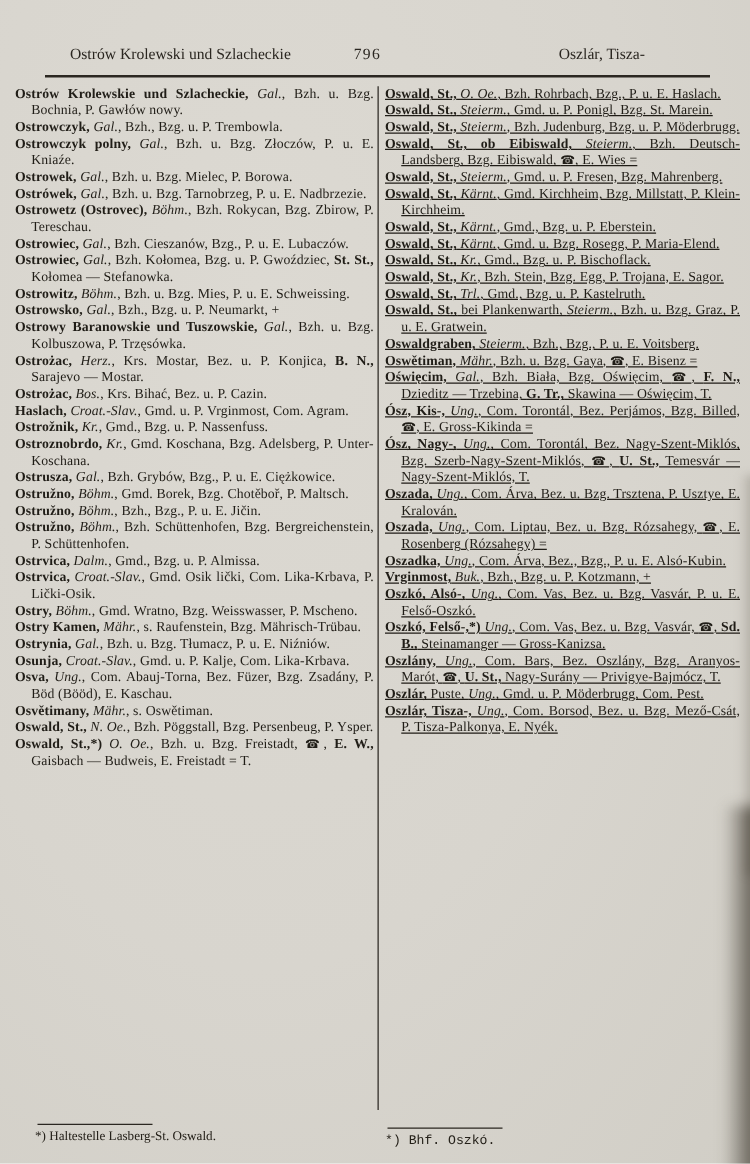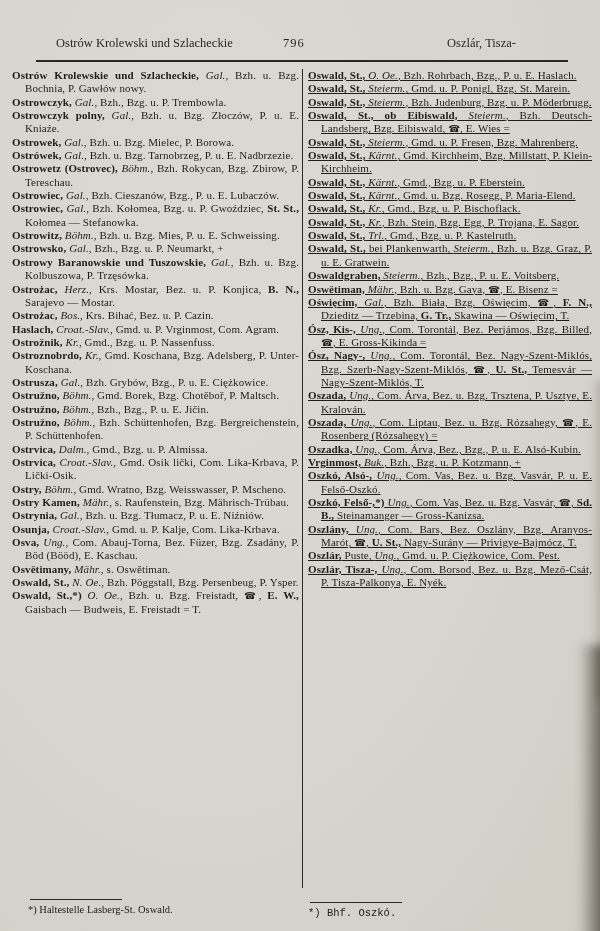--- a/index.html
+++ b/index.html
@@ -103,21 +103,21 @@
       <p class="entry"><span class="seg-b">Oświęcim,</span><span class="seg-i"> Gal.</span><span class="seg-r">, Bzh. Biała, Bzg. Oświęcim, </span><span class="seg-s">☎</span><span class="seg-r">, </span><span class="seg-b">F. N.,</span><span class="seg-r"> Dzieditz — Trzebina, </span><span class="seg-b">G. Tr.,</span><span class="seg-r"> Skawina — Oświęcim, T.</span></p>
       <p class="entry"><span class="seg-b">Ósz, Kis-,</span><span class="seg-i"> Ung.</span><span class="seg-r">, Com. Torontál, Bez. Perjámos, Bzg. Billed, </span><span class="seg-s">☎</span><span class="seg-r">, E. Gross-Kikinda =</span></p>
       <p class="entry"><span class="seg-b">Ósz, Nagy-,</span><span class="seg-i"> Ung.</span><span class="seg-r">, Com. Torontál, Bez. Nagy-Szent-Miklós, Bzg. Szerb-Nagy-Szent-Miklós, </span><span class="seg-s">☎</span><span class="seg-r">, </span><span class="seg-b">U. St.,</span><span class="seg-r"> Temesvár — Nagy-Szent-Miklós, T.</span></p>
       <p class="entry"><span class="seg-b">Oszada,</span><span class="seg-i"> Ung.</span><span class="seg-r">, Com. Árva, Bez. u. Bzg. Trsztena, P. Usztye, E. Kralován.</span></p>
       <p class="entry"><span class="seg-b">Oszada,</span><span class="seg-i"> Ung.</span><span class="seg-r">, Com. Liptau, Bez. u. Bzg. Rózsahegy, </span><span class="seg-s">☎</span><span class="seg-r">, E. Rosenberg (Rózsahegy) =</span></p>
       <p class="entry"><span class="seg-b">Oszadka,</span><span class="seg-i"> Ung.</span><span class="seg-r">, Com. Árva, Bez., Bzg., P. u. E. Alsó-Kubin.</span></p>
       <p class="entry"><span class="seg-b">Vrginmost,</span><span class="seg-i"> Buk.</span><span class="seg-r">, Bzh., Bzg. u. P. Kotzmann, +</span></p>
       <p class="entry"><span class="seg-b">Oszkó, Alsó-,</span><span class="seg-i"> Ung.</span><span class="seg-r">, Com. Vas, Bez. u. Bzg. Vasvár, P. u. E. Felső-Oszkó.</span></p>
       <p class="entry"><span class="seg-b">Oszkó, Felső-,*)</span><span class="seg-i"> Ung.</span><span class="seg-r">, Com. Vas, Bez. u. Bzg. Vasvár, </span><span class="seg-s">☎</span><span class="seg-r">, </span><span class="seg-b">Sd. B.,</span><span class="seg-r"> Steinamanger — Gross-Kanizsa.</span></p>
       <p class="entry"><span class="seg-b">Oszlány,</span><span class="seg-i"> Ung.</span><span class="seg-r">, Com. Bars, Bez. Oszlány, Bzg. Aranyos-Marót, </span><span class="seg-s">☎</span><span class="seg-r">, </span><span class="seg-b">U. St.,</span><span class="seg-r"> Nagy-Surány — Privigye-Bajmócz, T.</span></p>
-      <p class="entry"><span class="seg-b">Oszlár,</span><span class="seg-r"> Puste, </span><span class="seg-i">Ung.</span><span class="seg-r">, Gmd. u. P. Ciężkowice, Com. Pest.</span></p>
+      <p class="entry"><span class="seg-b">Oszlár,</span><span class="seg-r"> Puste, </span><span class="seg-i">Ung.</span><span class="seg-r">, Gmd. u. P. Möderbrugg, Com. Pest.</span></p>
       <p class="entry"><span class="seg-b">Oszlár, Tisza-,</span><span class="seg-i"> Ung.</span><span class="seg-r">, Com. Borsod, Bez. u. Bzg. Mező-Csát, P. Tisza-Palkonya, E. Nyék.</span></p>
     </div>
 
   <div class="footnote fn-left">
     <div class="fn-rule"></div>
     <span>*) Haltestelle Lasberg-St. Oswald.</span>
   </div>
 
   <div class="footnote fn-right">
     <div class="fn-rule"></div>

